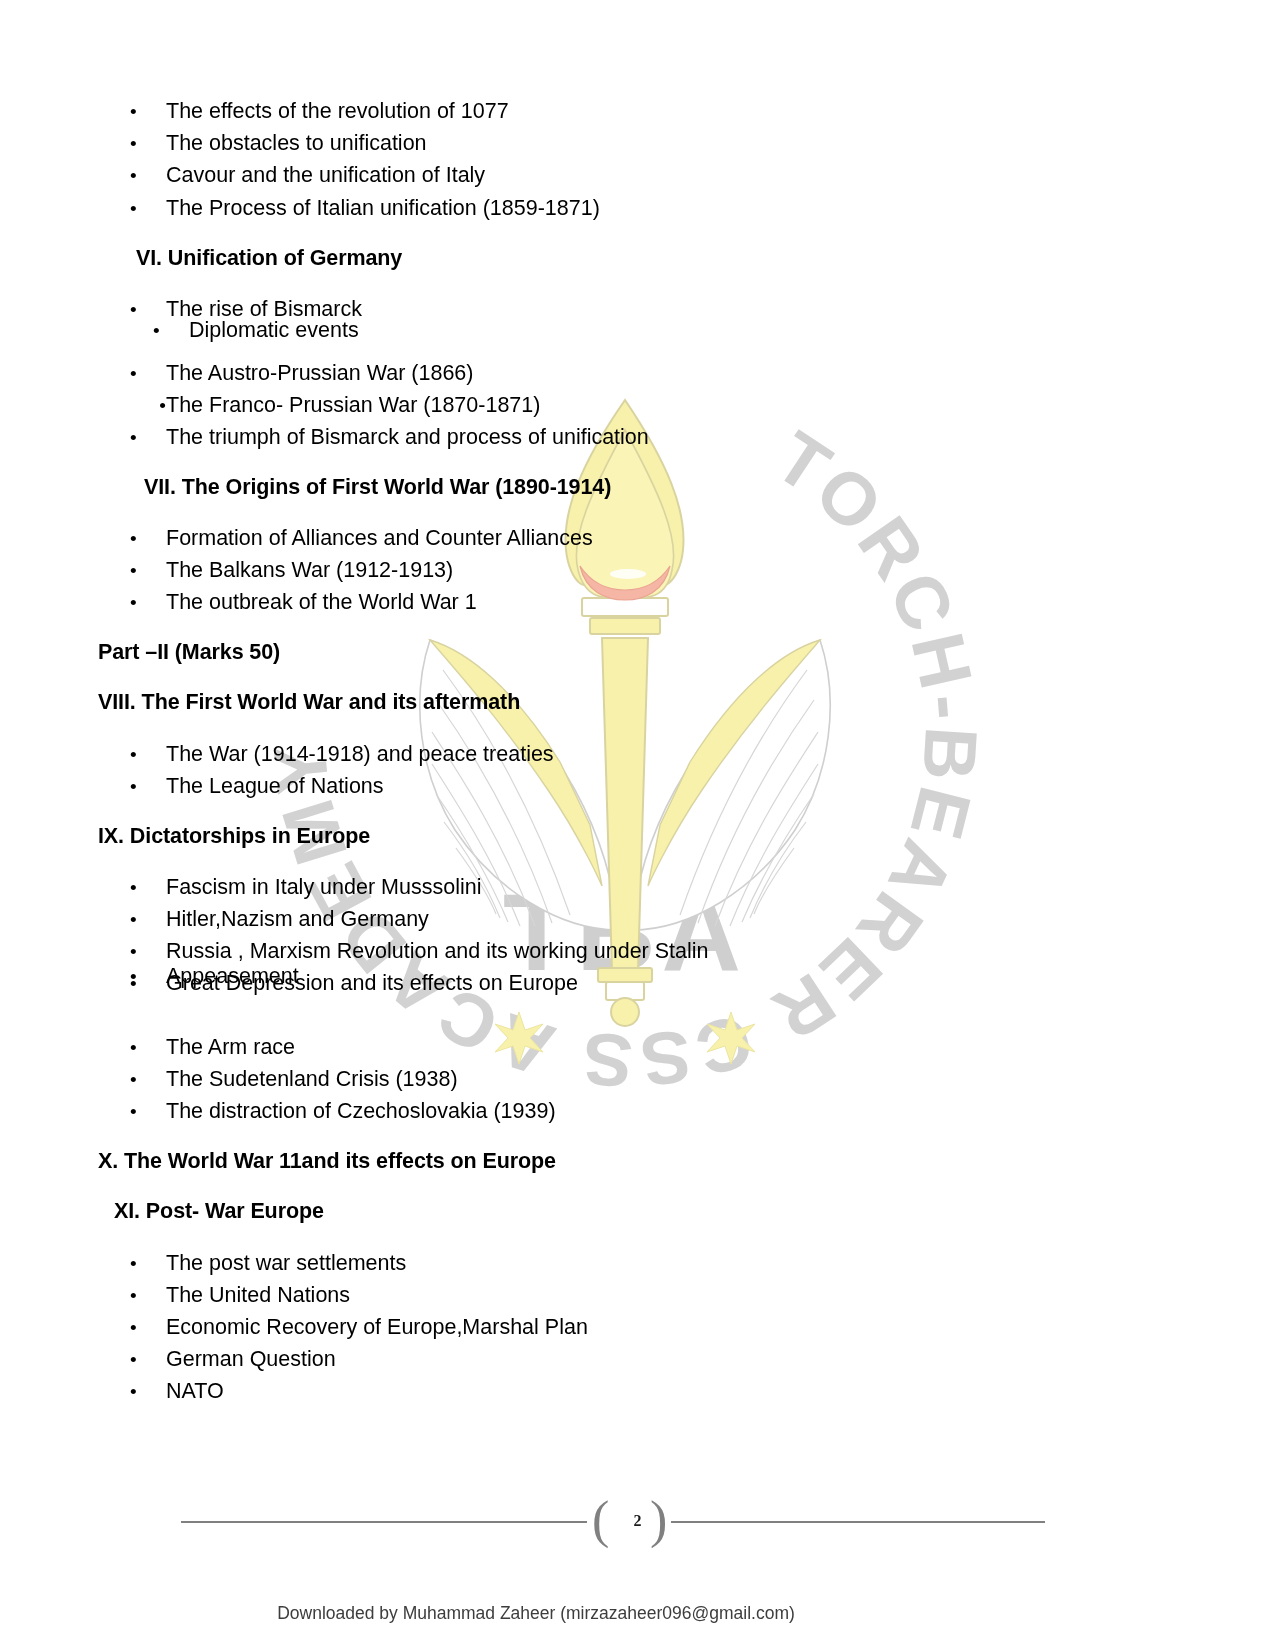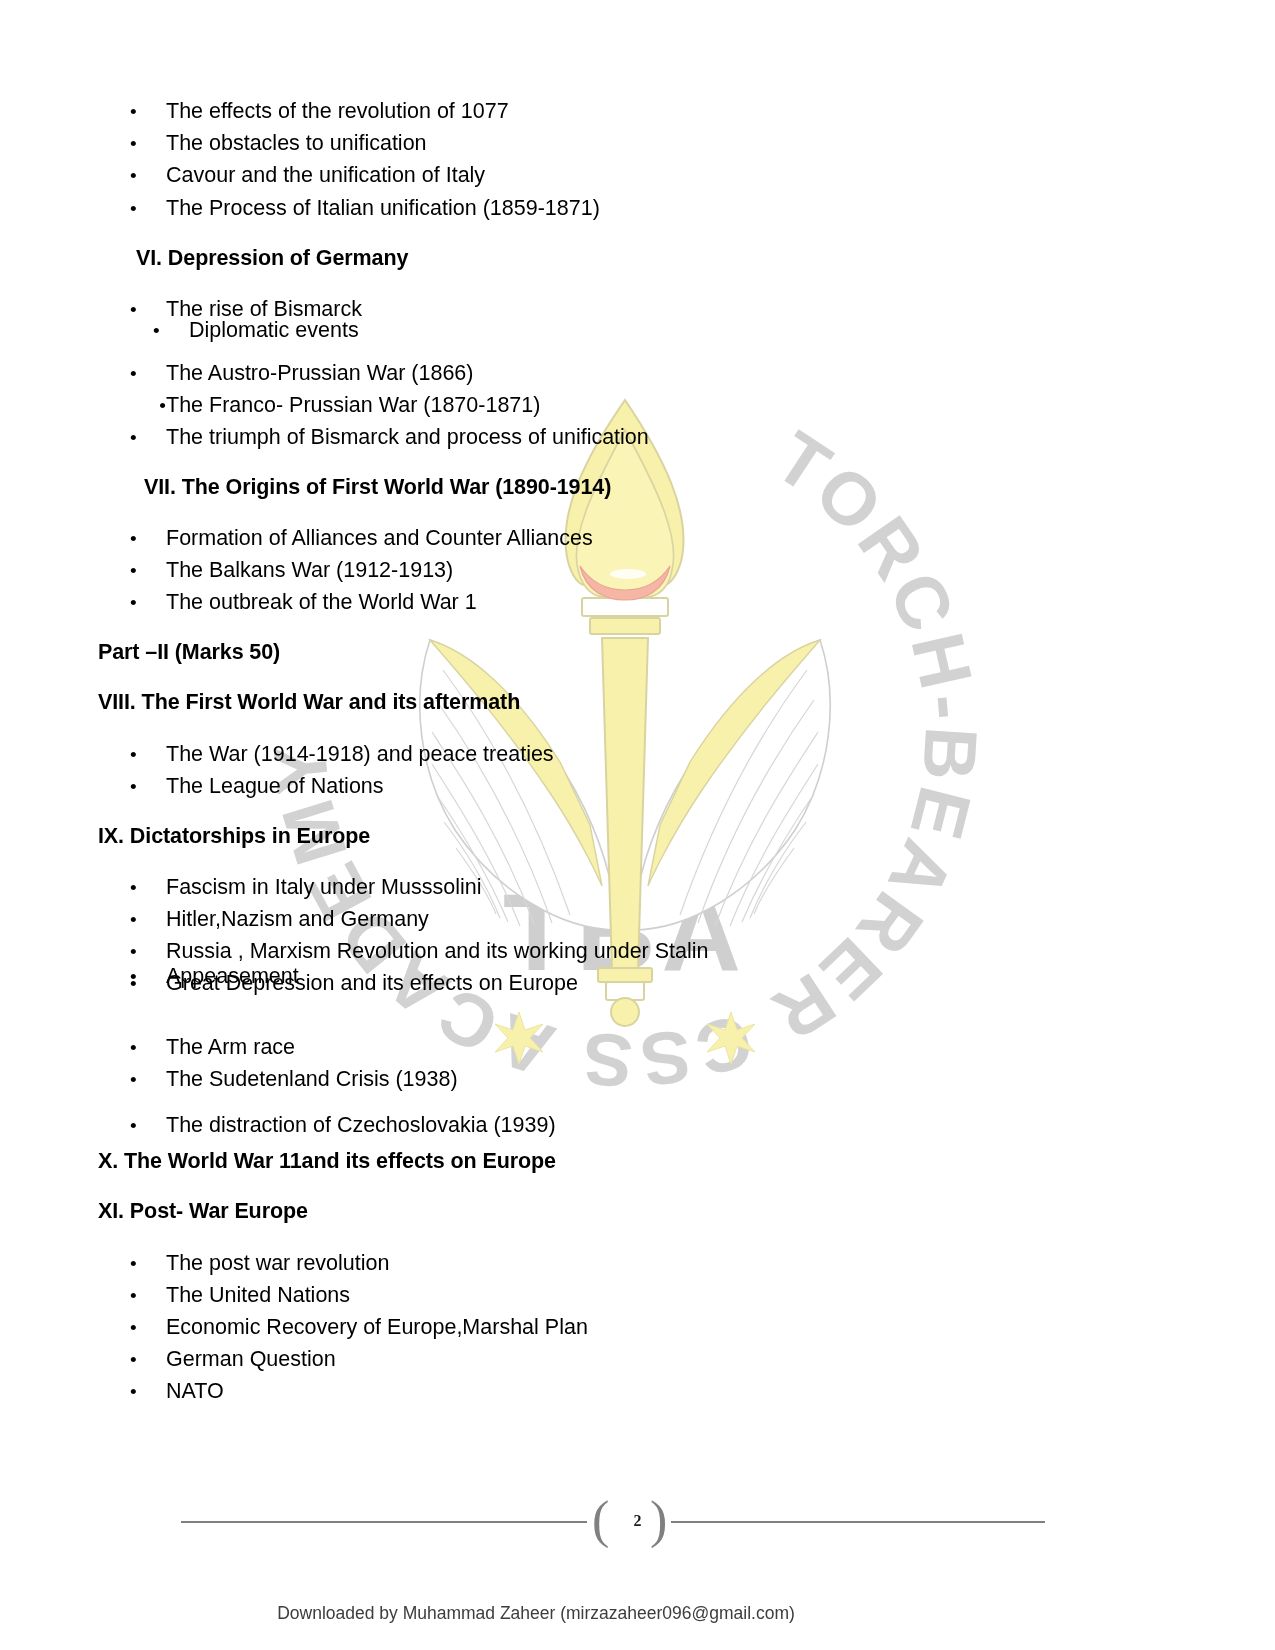--- a/index.html
+++ b/index.html
@@ -200,21 +200,21 @@
         </g>
       </g>
     </svg>
   </div>
 
   <div class="content" id="content-root">
       <div class="bullet-row" style="top: 99px;"><span class="bullet-dot">•</span><span class="bullet-text">The effects of the revolution of 1077</span></div>
       <div class="bullet-row" style="top: 131px;"><span class="bullet-dot">•</span><span class="bullet-text">The obstacles to unification</span></div>
       <div class="bullet-row" style="top: 163px;"><span class="bullet-dot">•</span><span class="bullet-text">Cavour and the unification of Italy</span></div>
       <div class="bullet-row" style="top: 196px;"><span class="bullet-dot">•</span><span class="bullet-text">The Process of Italian unification (1859-1871)</span></div>
-      <div class="heading indent" style="top: 246px;">VI. Depression of Germany</div>
+      <div class="heading indent" style="top: 246px;">VI. Unification of Germany</div>
       <div class="bullet-row" style="top: 297px;"><span class="bullet-dot">•</span><span class="bullet-text">The rise of Bismarck</span></div>
       <div class="bullet-row" style="top: 318px; margin-left: 23px;"><span class="bullet-dot">•</span><span class="bullet-text">Diplomatic events</span></div>
       <div class="bullet-row" style="top: 361px;"><span class="bullet-dot">•</span><span class="bullet-text">The Austro-Prussian War (1866)</span></div>
       <div class="bullet-row" style="top: 393px; text-align: right;"><span class="bullet-dot">•</span><span class="bullet-text">The Franco- Prussian War (1870-1871)</span></div>
       <div class="bullet-row" style="top: 425px;"><span class="bullet-dot">•</span><span class="bullet-text">The triumph of Bismarck and process of unification</span></div>
       <div class="heading" style="top: 475px; margin-left: 46px;">VII. The Origins of First World War (1890-1914)</div>
       <div class="bullet-row" style="top: 526px;"><span class="bullet-dot">•</span><span class="bullet-text">Formation of Alliances and Counter Alliances</span></div>
       <div class="bullet-row" style="top: 558px;"><span class="bullet-dot">•</span><span class="bullet-text">The Balkans War (1912-1913)</span></div>
       <div class="bullet-row" style="top: 590px;"><span class="bullet-dot">•</span><span class="bullet-text">The outbreak of the World War 1</span></div>
       <div class="heading" style="top: 640px;">Part –II (Marks 50)</div>
@@ -222,24 +222,24 @@
       <div class="bullet-row" style="top: 742px;"><span class="bullet-dot">•</span><span class="bullet-text">The War (1914-1918) and peace treaties</span></div>
       <div class="bullet-row" style="top: 774px;"><span class="bullet-dot">•</span><span class="bullet-text">The League of Nations</span></div>
       <div class="heading" style="top: 824px;">IX. Dictatorships in Europe</div>
       <div class="bullet-row" style="top: 875px;"><span class="bullet-dot">•</span><span class="bullet-text">Fascism in Italy under Musssolini</span></div>
       <div class="bullet-row" style="top: 907px;"><span class="bullet-dot">•</span><span class="bullet-text">Hitler,Nazism and Germany</span></div>
       <div class="bullet-row" style="top: 939px;"><span class="bullet-dot">•</span><span class="bullet-text">Russia , Marxism Revolution and its working under Stalin</span></div>
       <div class="bullet-row" style="top: 971px;"><span class="bullet-dot">•</span><span class="bullet-text">Great Depression and its effects on Europe</span></div>
       <div class="bullet-row" style="top: 964px;"><span class="bullet-dot">•</span><span class="bullet-text">Appeasement</span></div>
       <div class="bullet-row" style="top: 1035px;"><span class="bullet-dot">•</span><span class="bullet-text">The Arm race</span></div>
       <div class="bullet-row" style="top: 1067px;"><span class="bullet-dot">•</span><span class="bullet-text">The Sudetenland Crisis (1938)</span></div>
-      <div class="bullet-row" style="top: 1099px; margin-top: 14px;"><span class="bullet-dot">•</span><span class="bullet-text">The distraction of Czechoslovakia (1939)</span></div>
+      <div class="bullet-row" style="top: 1099px;"><span class="bullet-dot">•</span><span class="bullet-text">The distraction of Czechoslovakia (1939)</span></div>
       <div class="heading" style="top: 1149px;">X. The World War 11and its effects on Europe</div>
-      <div class="heading" style="top: 1199px;">XI. Post- War Europe</div>
-      <div class="bullet-row" style="top: 1251px;"><span class="bullet-dot">•</span><span class="bullet-text">The post war revolution</span></div>
+      <div class="heading" style="top: 1199px; margin-left: 16px;">XI. Post- War Europe</div>
+      <div class="bullet-row" style="top: 1251px;"><span class="bullet-dot">•</span><span class="bullet-text">The post war settlements</span></div>
       <div class="bullet-row" style="top: 1283px;"><span class="bullet-dot">•</span><span class="bullet-text">The United Nations</span></div>
       <div class="bullet-row" style="top: 1315px;"><span class="bullet-dot">•</span><span class="bullet-text">Economic Recovery of Europe,Marshal Plan</span></div>
       <div class="bullet-row" style="top: 1347px;"><span class="bullet-dot">•</span><span class="bullet-text">German Question</span></div>
       <div class="bullet-row" style="top: 1379px;"><span class="bullet-dot">•</span><span class="bullet-text">NATO</span></div>
     </div>
 
   <div class="footer-rule left"></div>
   <div class="footer-rule right"></div>
   <div class="footer-paren open">(</div>
   <div class="footer-paren close">)</div>

